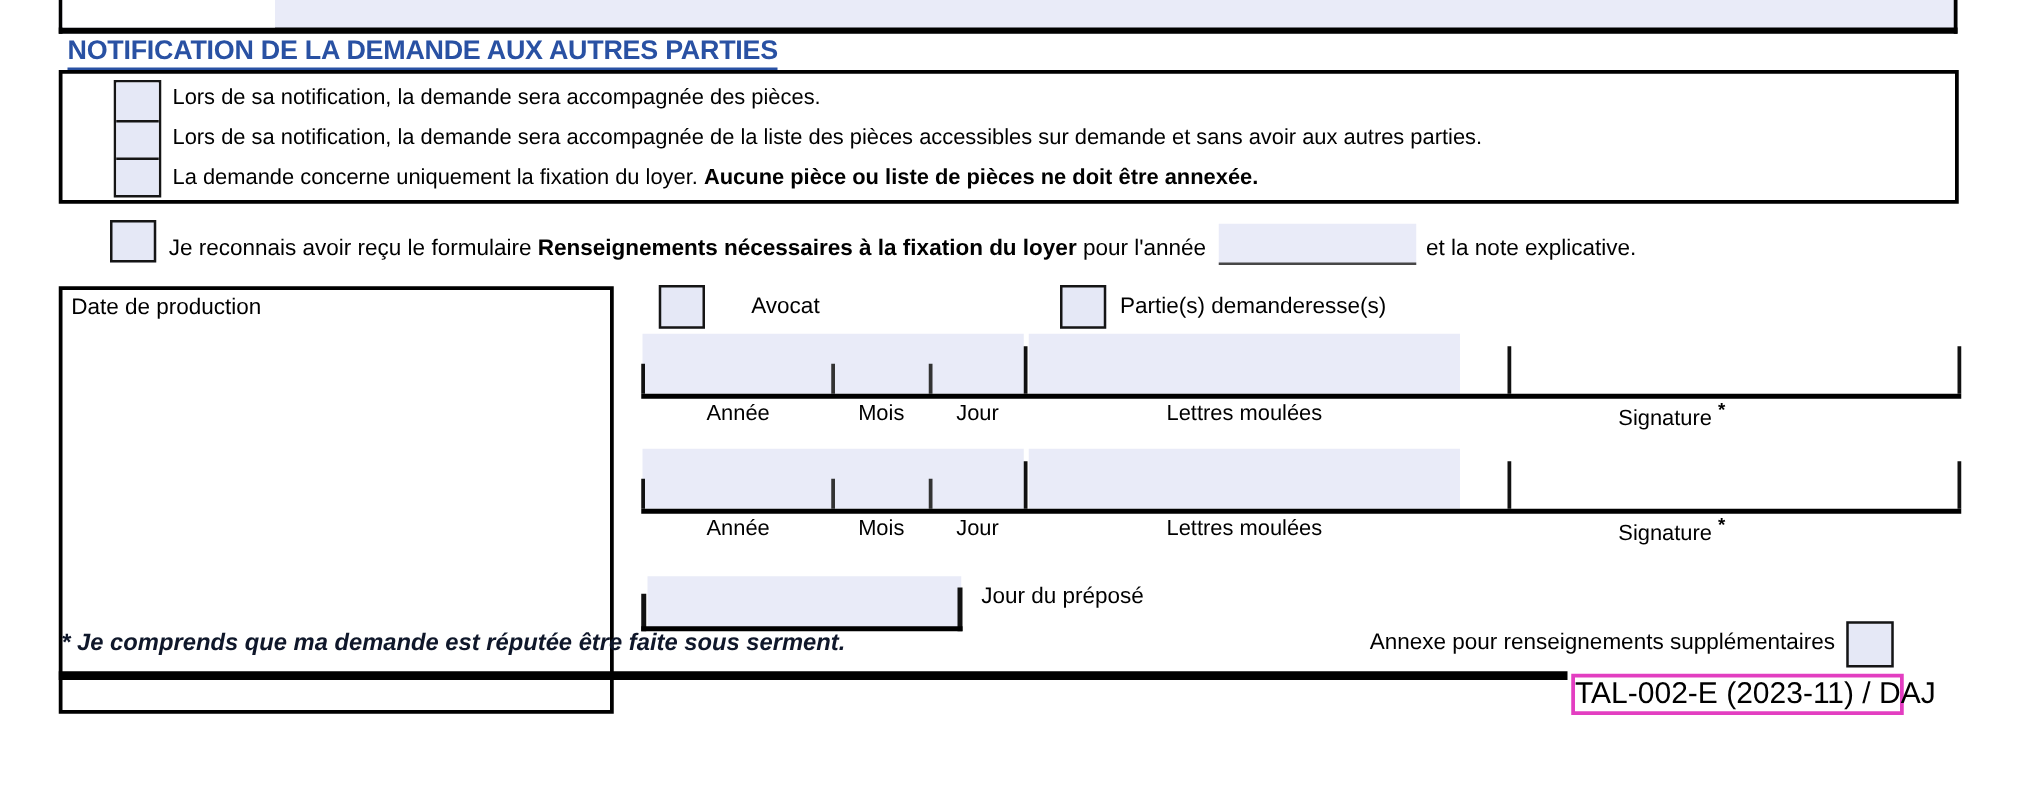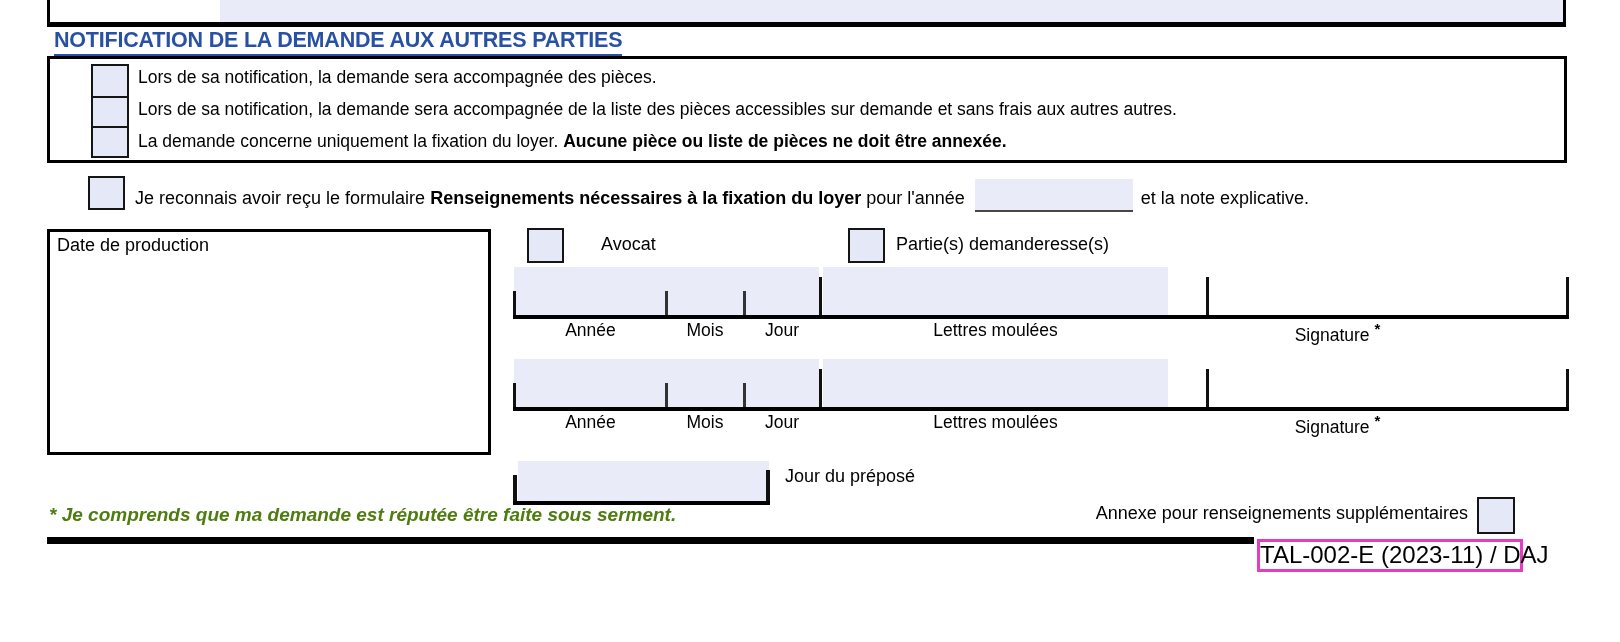--- a/index.html
+++ b/index.html
@@ -31,41 +31,41 @@
   .cbx { position:absolute; width:37px; height:34px; background:#E5E8F6; border:2.5px solid #151515; }
 
   
   .ack-text { position:absolute; left:135px; top:181px; font-size:18px; line-height:34px; white-space:nowrap; }
   .year-input { display:inline-block; vertical-align:middle; width:158px; height:33px;
                 background:#E9EBF8; border:none; border-bottom:2px solid #474747;
                 margin:0 8px 0 10px; position:relative; top:-4px;
                 font:inherit; font-family:inherit; outline:none; }
 
   
-  .date-box { position:absolute; left:47px; top:229px; width:444px; height:226px; border:3px solid #000; }
+  .date-box { position:absolute; left:47px; top:229px; width:444px; height:342px; border:3px solid #000; }
   .date-box .lbl { padding:3px 7px; font-size:18px; }
 
   .inline-lbl { position:absolute; font-size:18px; white-space:nowrap; }
 
   
   .lav { position:absolute; background:#E9EBF8; height:48px; }
   .tick { position:absolute; background:#111; }
   .tick-sm { width:2.5px; height:24px; background:#333; }
   .tick-lg { width:3px; height:38px; }
   .hline { position:absolute; background:#000; height:3.5px; }
   .fld-lbl { position:absolute; font-size:17.5px; text-align:center; white-space:nowrap; }
   .fld-lbl sup { font-weight:bold; font-size:15px; }
 
   
   .code-input { position:absolute; left:518px; top:461px; width:251px; height:41px;
                 background:#E9EBF8; border:none; font:inherit; font-size:18px; outline:none; }
 
   
   .oath { position:absolute; left:49px; top:504px; font-size:19px; font-weight:bold;
-          font-style:italic; color:#4d7c0f; white-space:nowrap; }
+          font-style:italic; color:#0f172a; white-space:nowrap; }
   .annexe-lbl { position:absolute; left:1030px; top:503px; width:438px; text-align:right;
                 font-size:18px; white-space:nowrap; }
   .footer-rule { position:absolute; left:47px; top:537px; width:1207px; height:7px; background:#000; }
   .org { position:absolute; left:54px; top:545px; font-size:18px; white-space:nowrap; }
   .form-code-box { position:absolute; left:1257px; top:539px; width:266px; height:33px;
                    border:3.5px solid #E33EC1; text-align:center; font-size:24px; line-height:25px;
                    white-space:nowrap; }
 </style>
 </head>
 <body>
@@ -78,21 +78,21 @@
 
   <div class="section-title">NOTIFICATION DE LA DEMANDE AUX AUTRES PARTIES</div>
 
   <div class="options-box">
     <div class="cbx-column">
       <div class="cbx-cell"></div>
       <div class="cbx-cell"></div>
       <div class="cbx-cell"></div>
     </div>
     <div class="opt-label opt-1">Lors de sa notification, la demande sera accompagnée des pièces.</div>
-    <div class="opt-label opt-2">Lors de sa notification, la demande sera accompagnée de la liste des pièces accessibles sur demande et sans frais aux autres autres.</div>
+    <div class="opt-label opt-2">Lors de sa notification, la demande sera accompagnée de la liste des pièces accessibles sur demande et sans avoir aux autres parties.</div>
     <div class="opt-label opt-3">
       <span>La demande concerne uniquement la fixation du loyer. </span><span class="b">Aucune pièce ou liste de pièces ne doit être annexée.</span>
     </div>
   </div>
 
   <div class="cbx" style="left:88px; top:176px;"></div>
   <div class="ack-text">
     <span>Je reconnais avoir reçu le formulaire </span><span class="b">Renseignements nécessaires à la fixation du loyer</span><span> pour l'année</span><input type="text" class="year-input" value="" style=""><span>et la note explicative.</span>
   </div>
 

